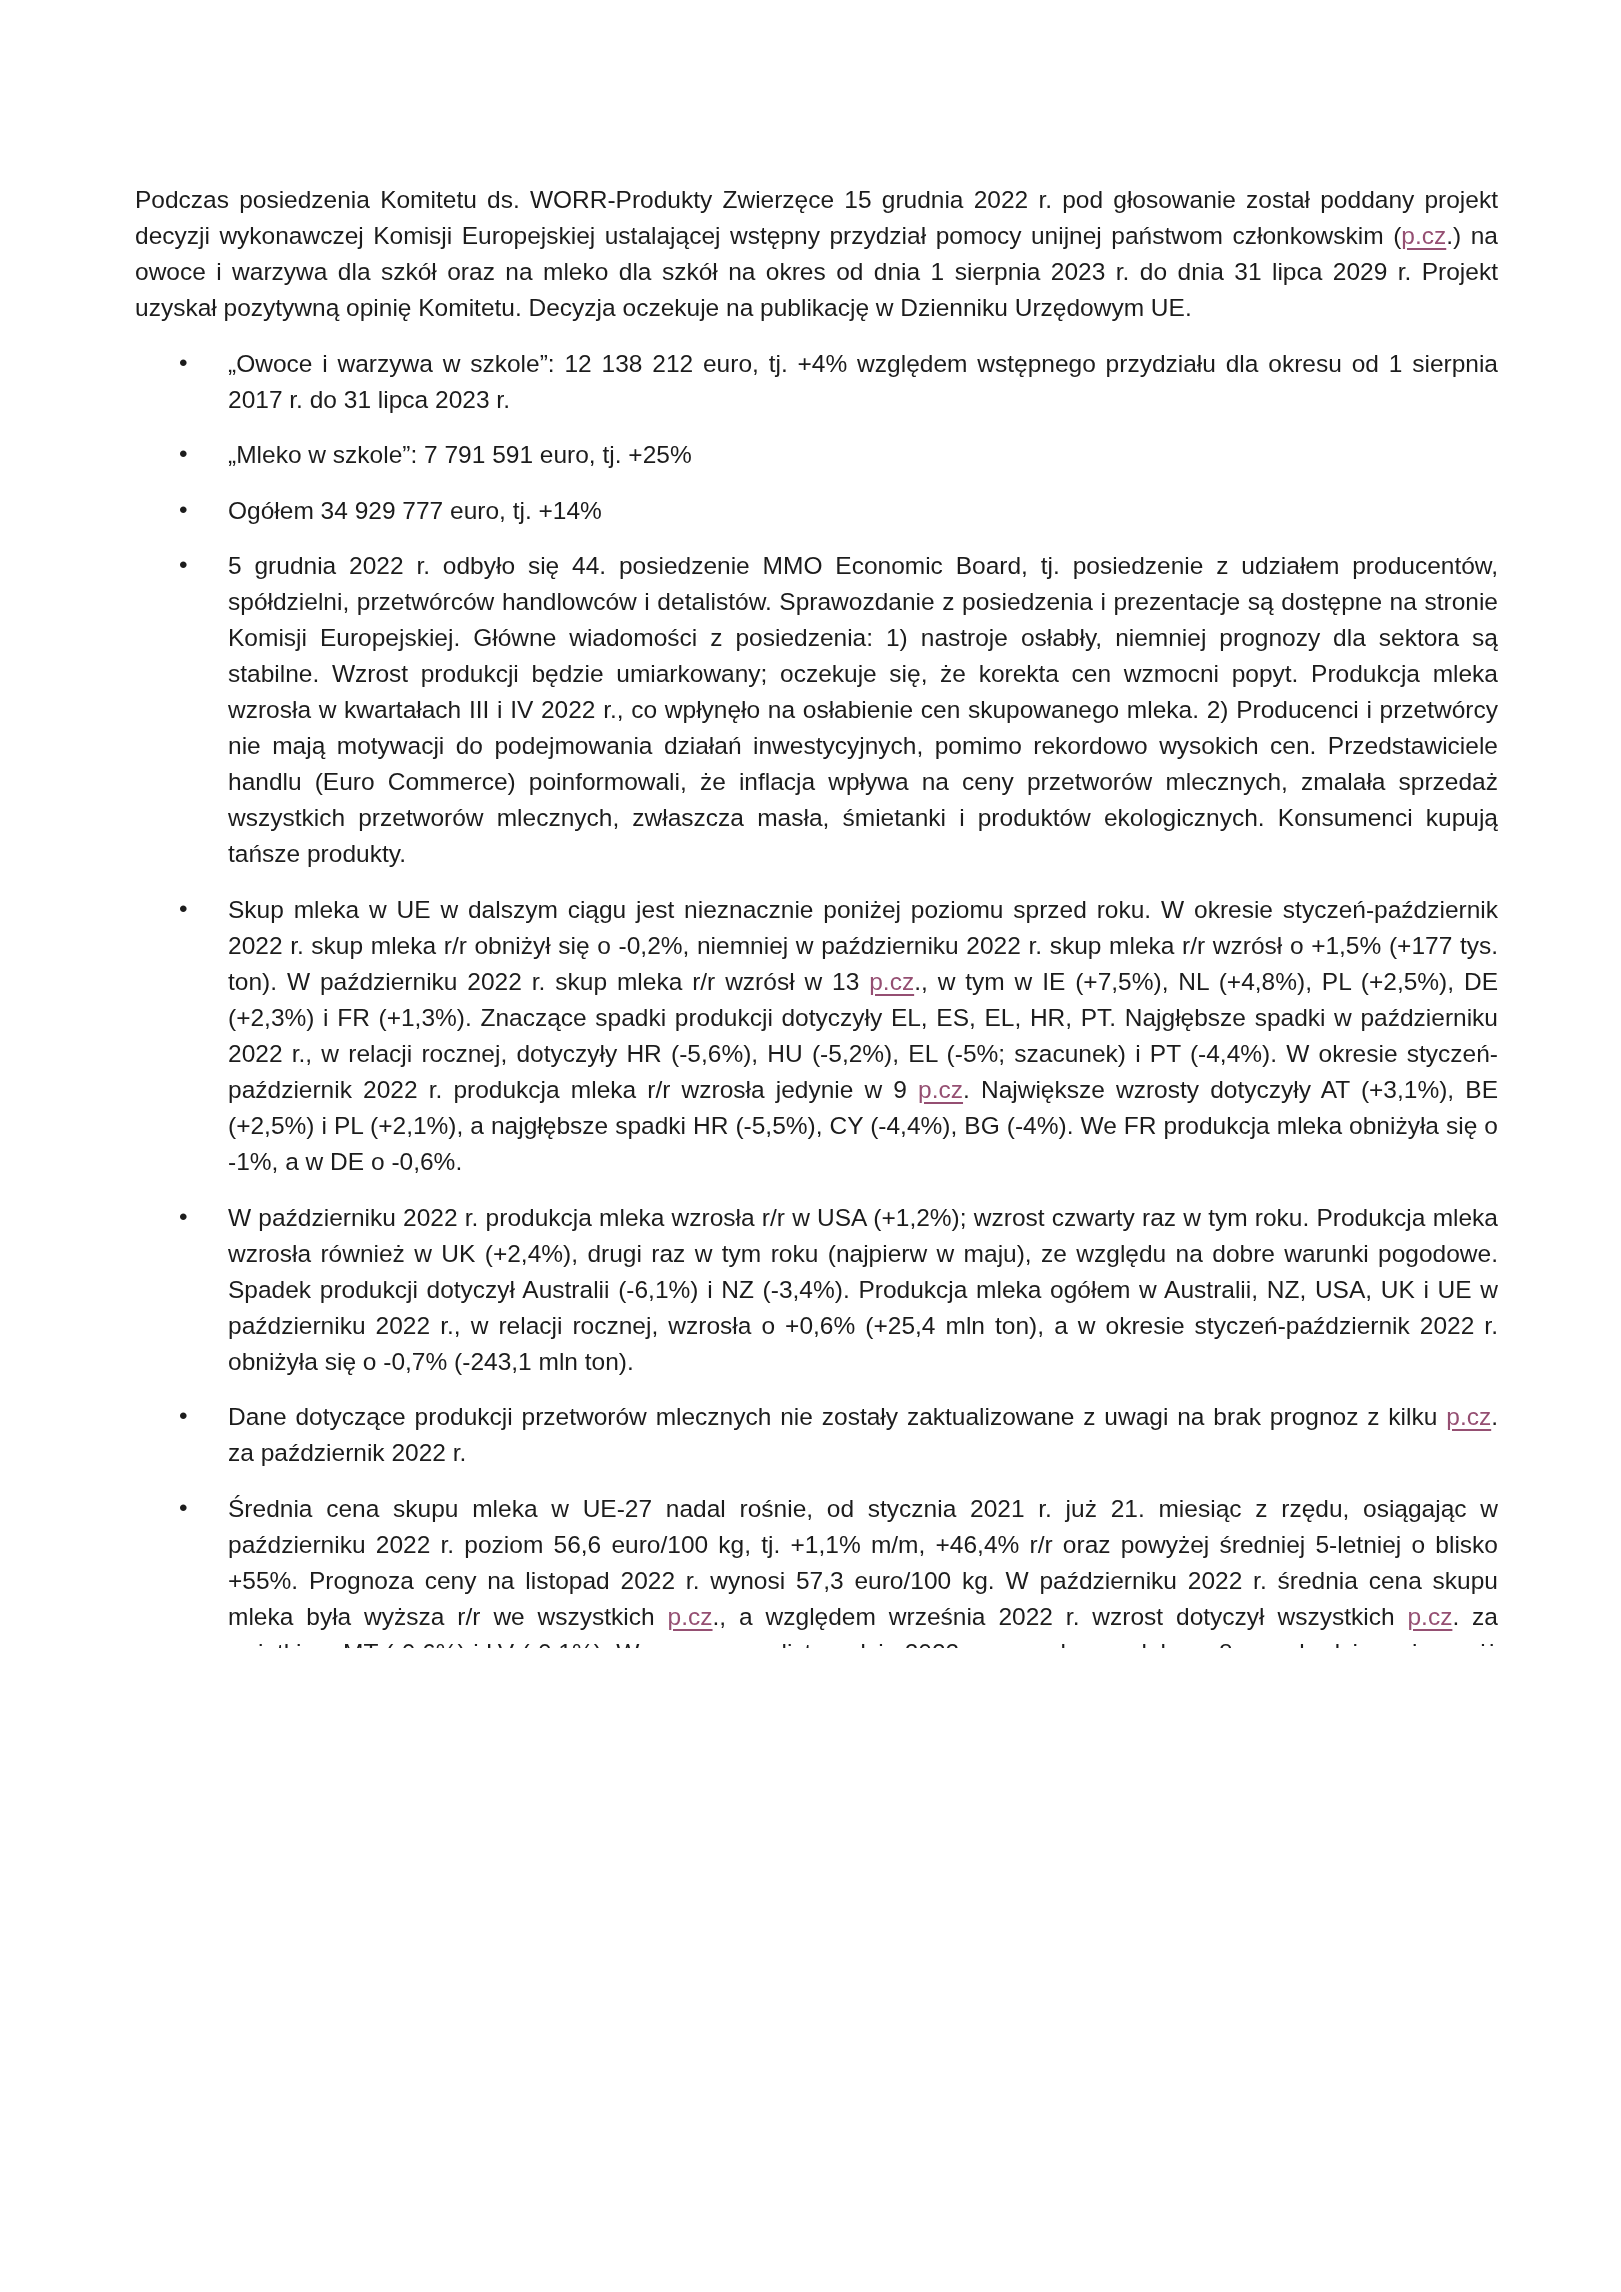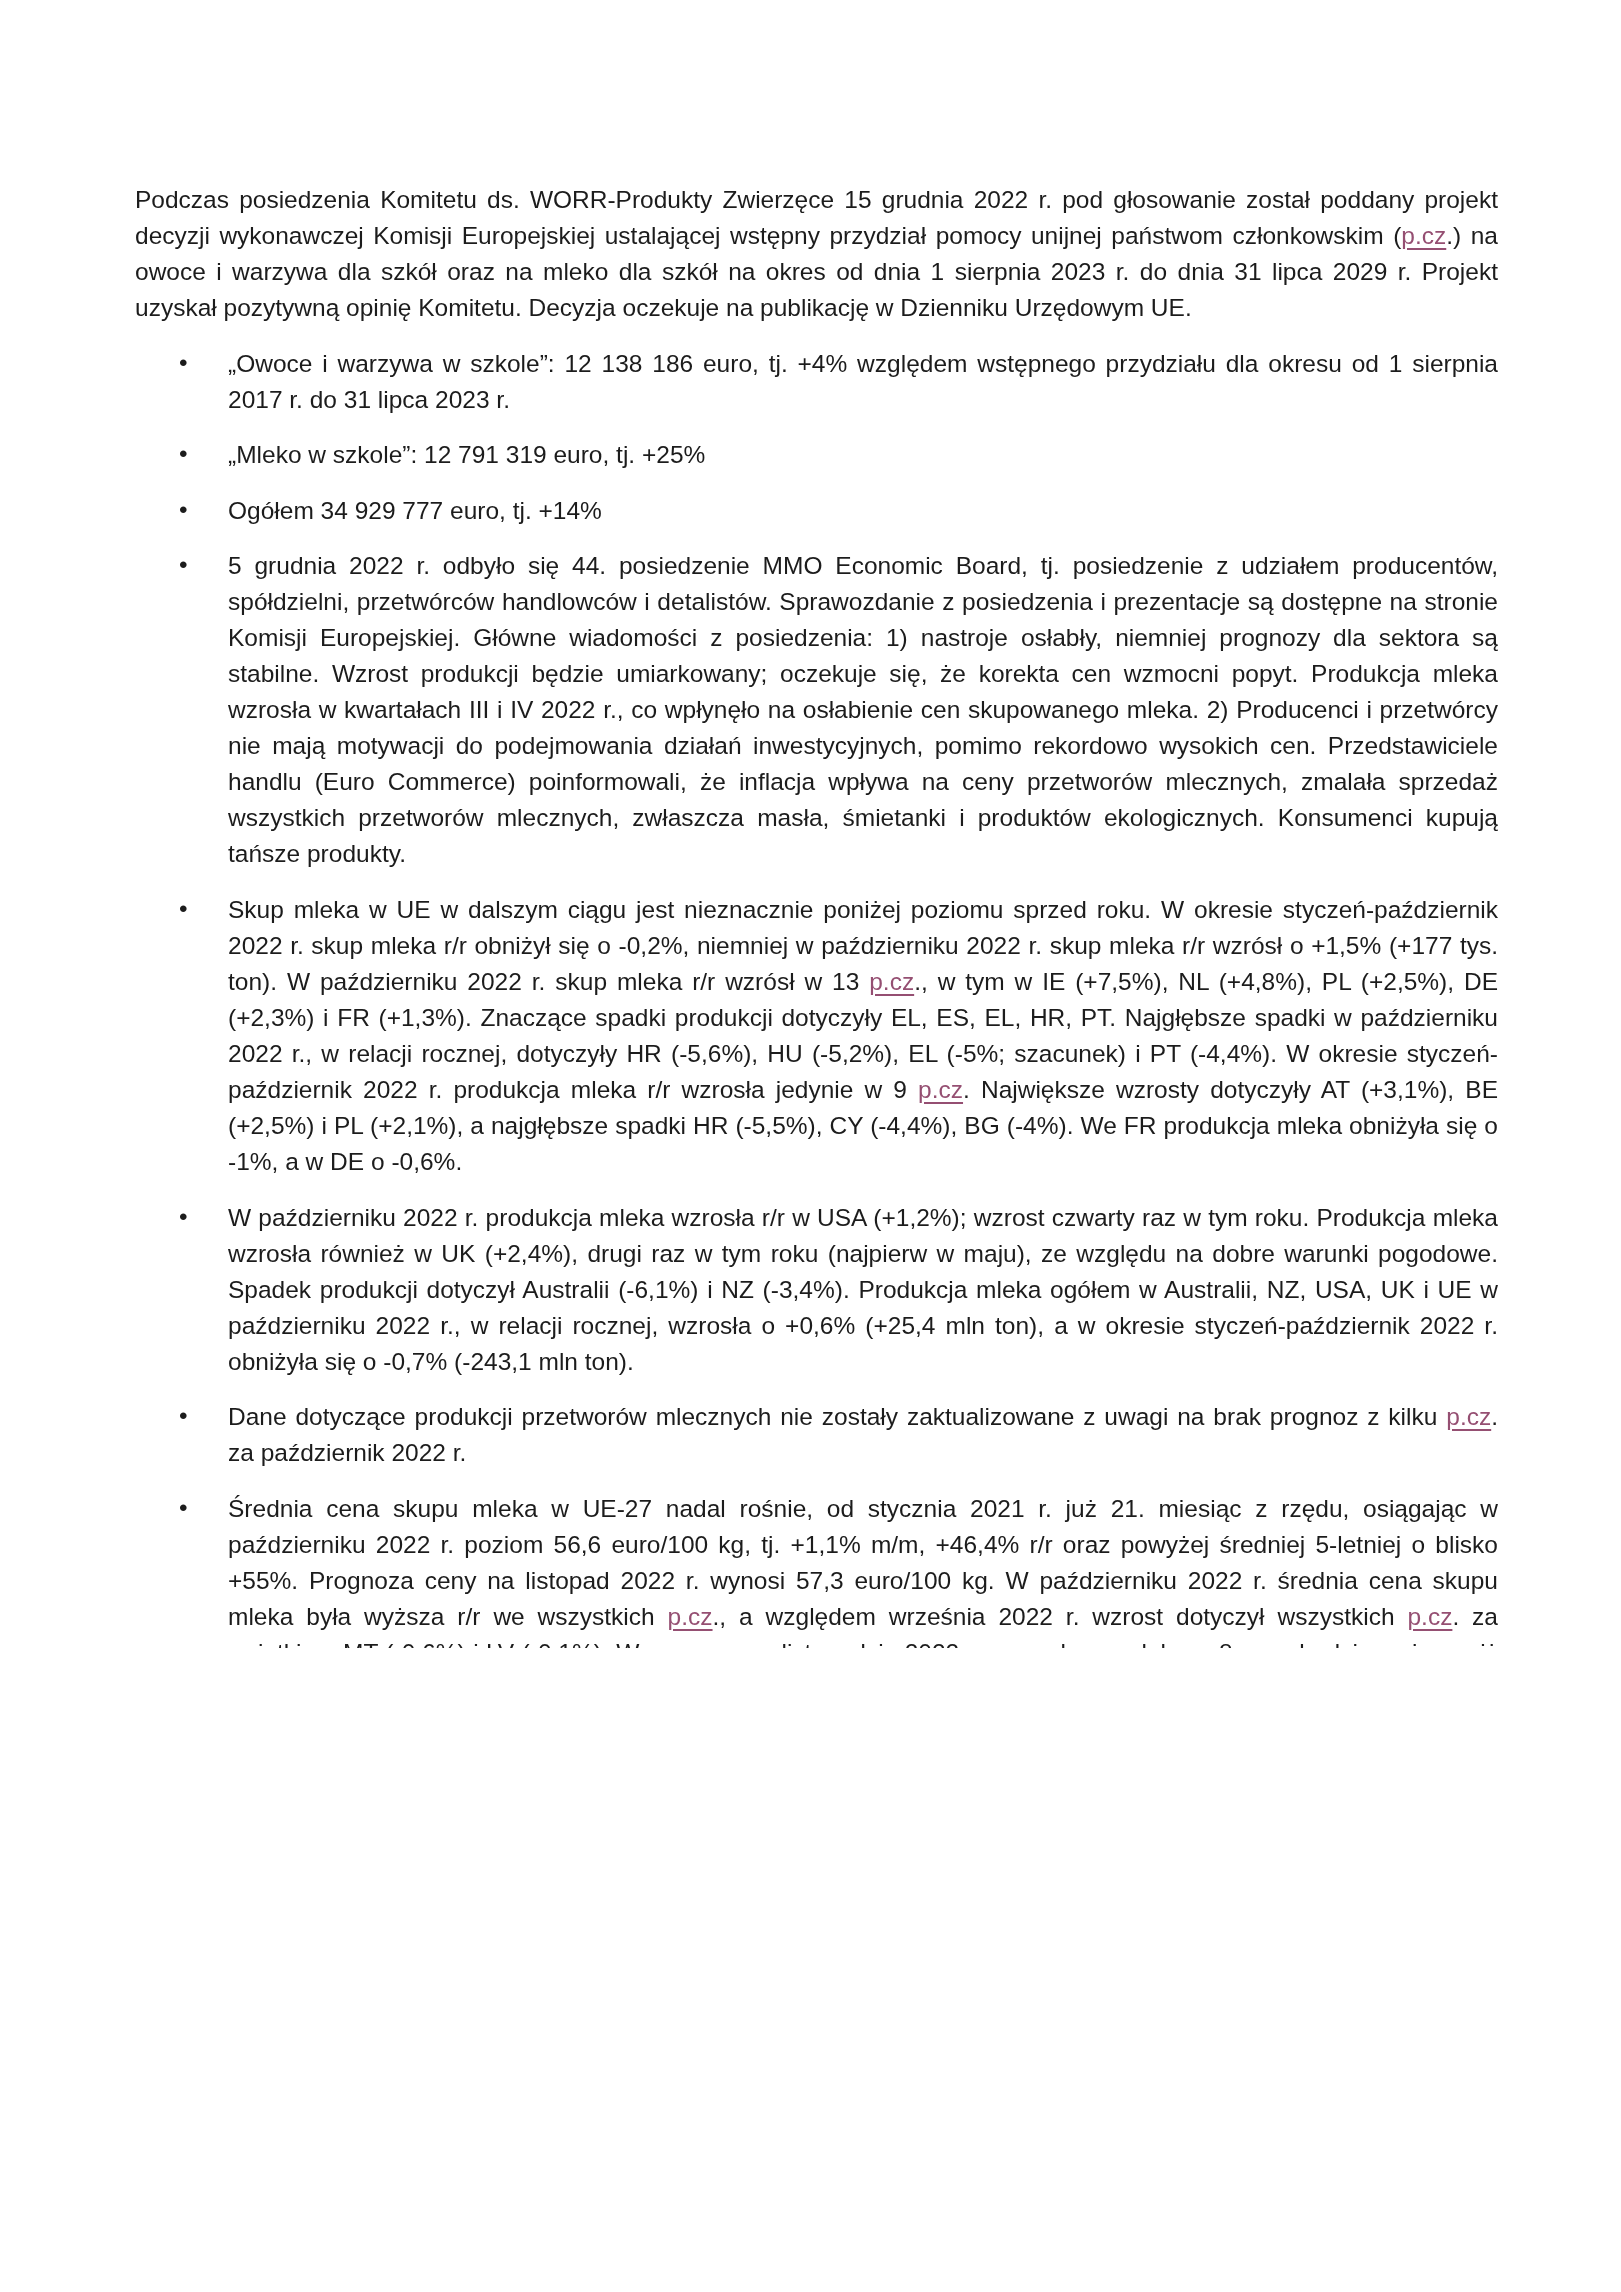--- a/index.html
+++ b/index.html
@@ -48,25 +48,25 @@
     cursor: pointer;
   }
 </style>
 </head>
 <body>
 
 <main class="page">
     <div class="block paragraph justify"><span>Podczas posiedzenia Komitetu ds. WORR-Produkty Zwierzęce 15 grudnia 2022 r. pod głosowanie został poddany projekt decyzji wykonawczej Komisji Europejskiej ustalającej wstępny przydział pomocy unijnej państwom członkowskim (</span><a class="link">p.cz</a><span>.) na owoce i warzywa dla szkół oraz na mleko dla szkół na okres od dnia 1 sierpnia 2023 r. do dnia 31 lipca 2029 r. Projekt uzyskał pozytywną opinię Komitetu. Decyzja oczekuje na publikację w Dzienniku Urzędowym UE.</span></div>
     <div class="block bullet justify">
       <span class="bullet-dot">•</span>
-      <span class="bullet-text"><span>„Owoce i warzywa w szkole”: 12 138 186 euro, tj. +4% względem wstępnego przydziału dla okresu od 1 sierpnia 2017 r. do 31 lipca 2023 r.</span></span>
+      <span class="bullet-text"><span>„Owoce i warzywa w szkole”: 12 138 212 euro, tj. +4% względem wstępnego przydziału dla okresu od 1 sierpnia 2017 r. do 31 lipca 2023 r.</span></span>
     </div>
     <div class="block bullet left">
       <span class="bullet-dot">•</span>
-      <span class="bullet-text"><span>„Mleko w szkole”: 12 791 319 euro, tj. +25%</span></span>
+      <span class="bullet-text"><span>„Mleko w szkole”: 7 791 591 euro, tj. +25%</span></span>
     </div>
     <div class="block bullet left">
       <span class="bullet-dot">•</span>
       <span class="bullet-text"><span>Ogółem 34 929 777 euro, tj. +14%</span></span>
     </div>
     <div class="block bullet justify">
       <span class="bullet-dot">•</span>
       <span class="bullet-text"><span>5 grudnia 2022 r. odbyło się 44. posiedzenie MMO Economic Board, tj. posiedzenie z udziałem producentów, spółdzielni, przetwórców handlowców i detalistów. Sprawozdanie z posiedzenia i prezentacje są dostępne na stronie Komisji Europejskiej. Główne wiadomości z posiedzenia: 1) nastroje osłabły, niemniej prognozy dla sektora są stabilne. Wzrost produkcji będzie umiarkowany; oczekuje się, że korekta cen wzmocni popyt. Produkcja mleka wzrosła w kwartałach III i IV 2022 r., co wpłynęło na osłabienie cen skupowanego mleka. 2) Producenci i przetwórcy nie mają motywacji do podejmowania działań inwestycyjnych, pomimo rekordowo wysokich cen. Przedstawiciele handlu (Euro Commerce) poinformowali, że inflacja wpływa na ceny przetworów mlecznych, zmalała sprzedaż wszystkich przetworów mlecznych, zwłaszcza masła, śmietanki i produktów ekologicznych. Konsumenci kupują tańsze produkty.</span></span>
     </div>
     <div class="block bullet justify">

